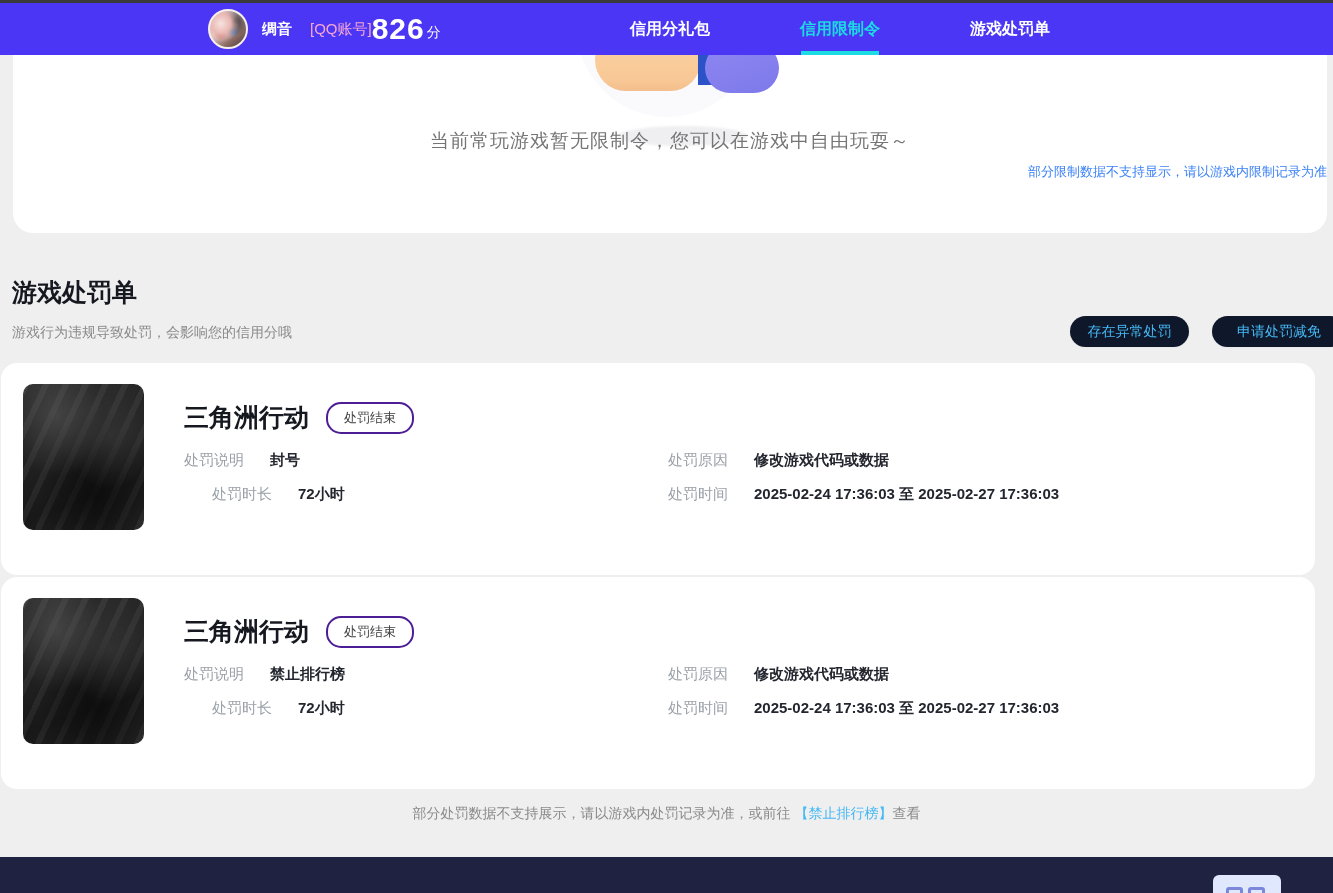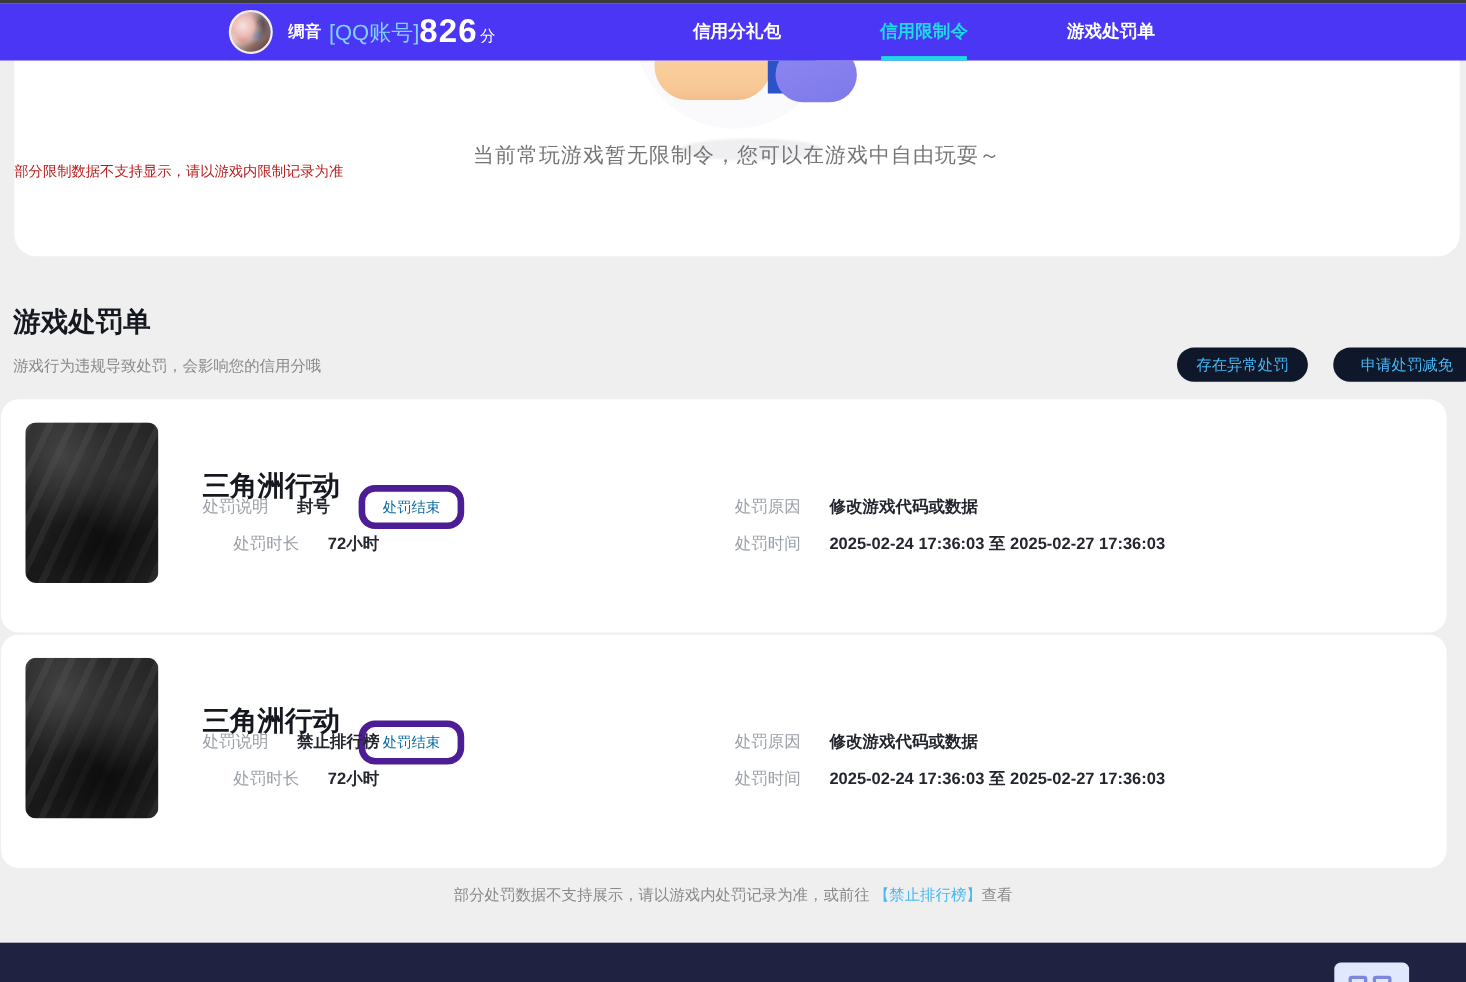--- a/index.html
+++ b/index.html
@@ -20,21 +20,21 @@
     width:40px; height:40px; border-radius:50%;
     border:2px solid #F5EFEA;
     background:
       radial-gradient(circle at 30% 35%, #F6E3E0 0%, #EAB9B4 28%, rgba(0,0,0,0) 55%),
       radial-gradient(circle at 68% 28%, #26262F 0%, rgba(0,0,0,0) 42%),
       radial-gradient(circle at 63% 55%, #2E7FD6 0%, rgba(0,0,0,0) 22%),
       radial-gradient(circle at 30% 62%, #C2403C 0%, rgba(0,0,0,0) 20%),
       linear-gradient(140deg,#B9D4E8 0%,#E8CFC8 40%,#8A6A63 72%,#43333A 100%);
   }
   .user-name { color:#FFFFFF; font-size:15px; font-weight:700; margin-left:14px; }
-  .account-type { color:#7dd3fc; font-size:20px; margin-left:7px; }
+  .account-type { color:#f9a8d4; font-size:15px; margin-left:18px; }
   .score-num { color:#FFFFFF; font-size:30px; font-weight:700; letter-spacing:1px; }
   .score-unit { color:#FFFFFF; font-size:14px; margin-left:2px; margin-top:8px; }
 
   .nav-tab { position:absolute; top:0; height:52px; display:flex; align-items:center; justify-content:center;
              color:#FFFFFF; font-size:16px; font-weight:700; cursor:pointer; }
   .nav-tab.t0 { left:620px; width:100px; }
   .nav-tab.t1 { left:790px; width:100px; }
   .nav-tab.t2 { left:960px; width:100px; }
   .nav-tab.active { color:#1BDBE3; }
   .tab-underline { position:absolute; left:11px; right:11px; bottom:0; height:4px; background:#1BDBE3; }
@@ -49,22 +49,22 @@
   .illus-capsule-peach { position:absolute; left:582px; top:-26px; width:106px; height:62px;
                   border-radius:31px; background:linear-gradient(180deg,#FBD2A4 0%,#F8C996 80%,#F3BE8C 100%); }
   .illus-square-blue { position:absolute; left:685px; top:-28px; width:44px; height:58px;
                   background:#2B52C6; }
   .illus-dot-white { position:absolute; left:722px; top:-22px; width:24px; height:24px;
                   border-radius:50%; background:#FFFFFF; }
   .illus-capsule-purple { position:absolute; left:692px; top:-12px; width:74px; height:50px;
                   border-radius:26px; background:linear-gradient(160deg,#8D87F2 0%,#7E79EA 100%); }
   .hero-main-text { position:absolute; left:0; top:73px; width:100%; text-align:center;
                   font-size:19px; color:#757575; letter-spacing:1px; }
-  .hero-sub-text { position:absolute; left:0; top:92px; width:100%; text-align:left;
-                  font-size:13px; color:#b91c1c; }
+  .hero-sub-text { position:absolute; left:0; top:108px; width:100%; text-align:right;
+                  font-size:13px; color:#3b82f6; }
 
   
   .section-title { position:absolute; left:12px; top:276px; font-size:25px; font-weight:700; color:#15181F; }
   .section-subtitle { position:absolute; left:12px; top:324px; font-size:14px; color:#8A8A8A; }
   .pill-btn { position:absolute; top:316px; height:31px; background:#0f172a; border-radius:16px;
               display:flex; align-items:center; justify-content:center;
               color:#45B8F5; font-size:14px; cursor:pointer; box-shadow:0 1px 2px rgba(0,0,0,0.03); }
   .pill-btn.p0 { left:1070px; width:119px; }
   .pill-btn.p1 { left:1212px; width:134px; }
 
@@ -75,22 +75,22 @@
       background:
         radial-gradient(ellipse at 28% 22%, rgba(90,90,90,0.55) 0%, rgba(0,0,0,0) 38%),
         radial-gradient(ellipse at 72% 35%, rgba(70,70,70,0.5) 0%, rgba(0,0,0,0) 40%),
         radial-gradient(ellipse at 60% 75%, rgba(10,10,10,0.8) 0%, rgba(0,0,0,0) 55%),
         repeating-linear-gradient(115deg, rgba(255,255,255,0.04) 0 6px, rgba(0,0,0,0.12) 6px 18px),
         linear-gradient(160deg,#343434 0%,#262626 40%,#1B1B1B 72%,#272727 100%);
       filter:grayscale(1);
   }
   .card-title-row { position:absolute; left:183px; top:38px; display:flex; align-items:center; }
   .game-name { font-size:25px; font-weight:700; color:#15181F; }
-  .status-badge { margin-left:17px; border:6px solid #4c1d95; border-radius:15px; padding:5px 16px;
-                  font-size:13px; color:#0369a1; background:#FFFFFF;margin-top:40px; }
+  .status-badge { margin-left:17px; border:2px solid #4c1d95; border-radius:15px; padding:5px 16px;
+                  font-size:13px; color:#404040; background:#FFFFFF; }
   .field { position:absolute; font-size:15px; display:flex; align-items:baseline; }
   .field .f-label { color:#9AA0A8; margin-right:26px; }
   .field .f-value { color:#23262E; font-weight:700; }
   .field.time .f-value { font-weight:600; }
   .field.pos-desc { left:183px; top:88px; }
   .field.pos-reason { left:667px; top:88px; }
   .field.pos-duration { left:183px; top:122px;margin-left:28px; }
   .field.pos-time { left:667px; top:122px; }
 
   .footer-note { position:absolute; left:0; top:805px; width:1333px; text-align:center;

